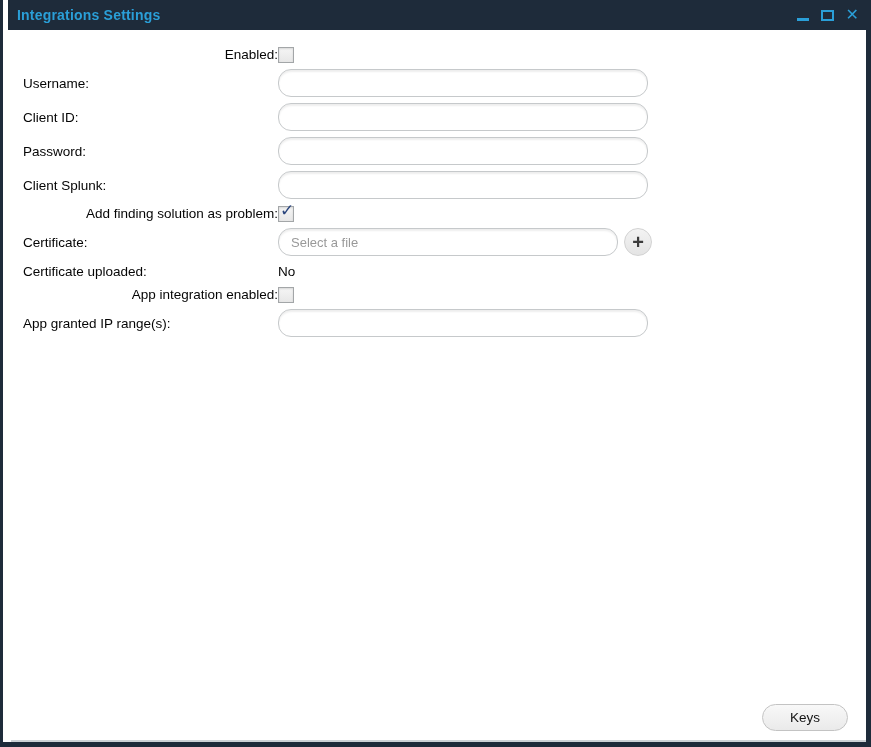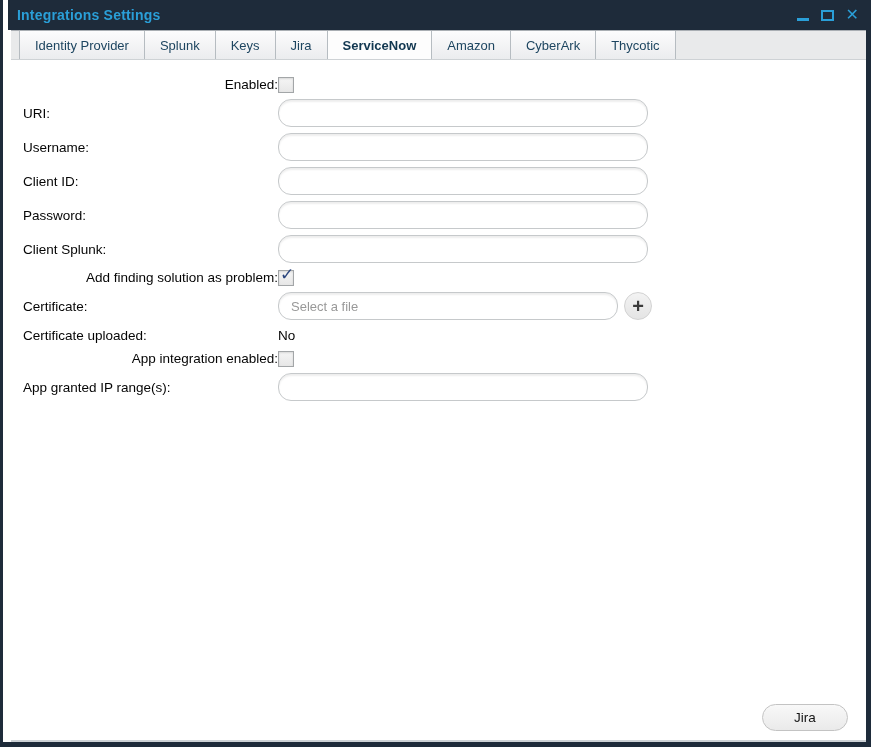--- a/index.html
+++ b/index.html
@@ -117,44 +117,30 @@
 
   <div class="titlebar">
     <span class="title">Integrations Settings</span>
     <div class="controls">
       <span class="ctrl ctrl-min"></span>
       <span class="ctrl ctrl-max"></span>
       <span class="ctrl ctrl-close">✕</span>
     </div>
   </div>
 
-  <div class="tabbar">
-    <div class="tab">Identity Provider</div>
-    <div class="tab">Splunk</div>
-    <div class="tab">Keys</div>
-    <div class="tab">Jira</div>
-    <div class="tab active">ServiceNow</div>
-    <div class="tab">Amazon</div>
-    <div class="tab">CyberArk</div>
-    <div class="tab">Thycotic</div>
-  </div>
 
   <div class="content">
 
     <div class="row row-check">
       <label class="row-label">Enabled:</label>
       <div class="checkbox">
         
       </div>
     </div>
 
-    <div class="row">
-      <label class="row-label">URI:</label>
-      <input class="text-input" type="text" placeholder="" style="">
-    </div>
 
     <div class="row">
       <label class="row-label">Username:</label>
       <input class="text-input" type="text" placeholder="" style="">
     </div>
 
     <div class="row">
       <label class="row-label">Client ID:</label>
       <input class="text-input" type="text" placeholder="" style="">
     </div>
@@ -192,16 +178,16 @@
       <div class="checkbox">
         
       </div>
     </div>
 
     <div class="row">
       <label class="row-label">App granted IP range(s):</label>
       <input class="text-input" type="text" placeholder="" style="">
     </div>
 
-    <button class="save-btn">Jira</button>
+    <button class="save-btn">Keys</button>
   </div>
 
 </div>
 
 </body></html>

